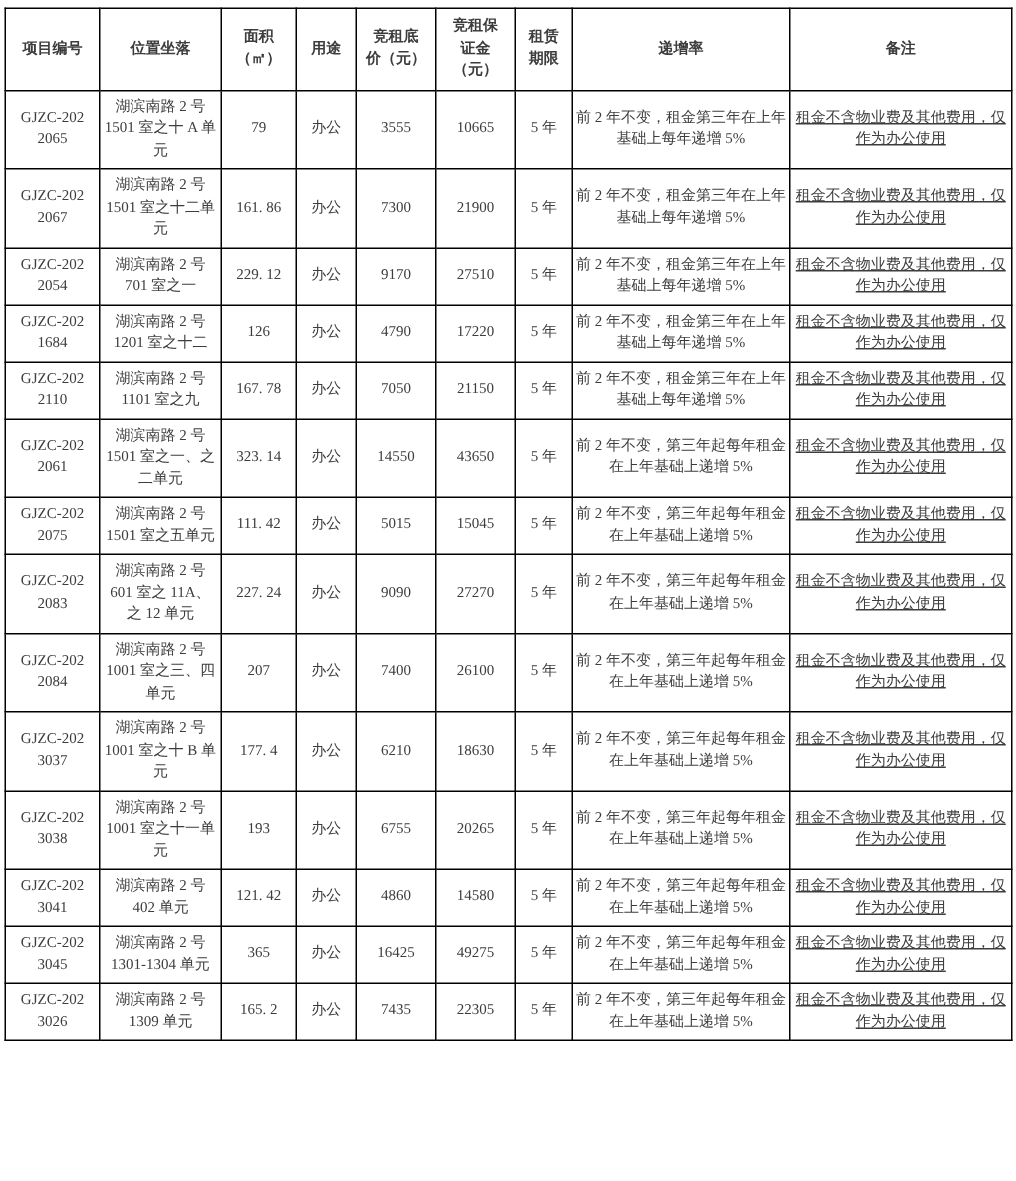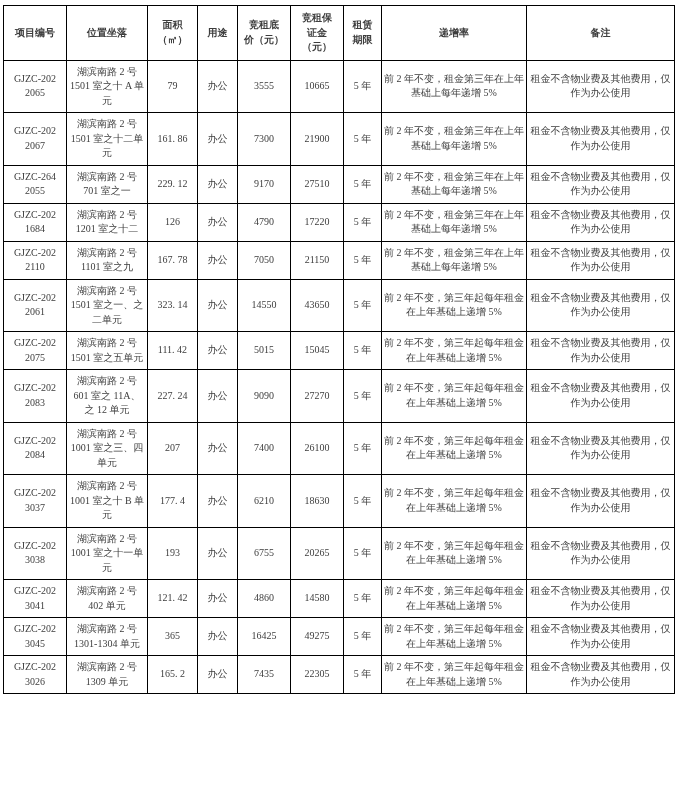--- a/index.html
+++ b/index.html
@@ -42,21 +42,21 @@
   col.col-area      { width: 50px;  }
   col.col-use       { width: 40px;  }
   col.col-base_price{ width: 53px;  }
   col.col-deposit   { width: 53px;  }
   col.col-term      { width: 38px;  }
   col.col-increment { width: 145px; }
   col.col-remark    { width: 148px; }
 
   td.cell-location  { padding-left: 4px; padding-right: 4px; }
   td.cell-increment { padding-left: 8px; padding-right: 8px; }
-  td.cell-remark    { padding-left: 8px; padding-right: 8px; }
+  td.cell-remark    { padding-left: 8px; padding-right: 8px; text-decoration: underline; }
 </style>
 </head>
 <body>
 
 <table class="rental">
   <colgroup>
     <col class="col-id">
     <col class="col-location">
     <col class="col-area">
     <col class="col-use">
@@ -101,21 +101,21 @@
         <td class="cell-location">湖滨南路 2 号 1501 室之十二单元</td>
         <td class="cell-area">161. 86</td>
         <td class="cell-use">办公</td>
         <td class="cell-base_price">7300</td>
         <td class="cell-deposit">21900</td>
         <td class="cell-term">5 年</td>
         <td class="cell-increment">前 2 年不变，租金第三年在上年基础上每年递增 5%</td>
         <td class="cell-remark">租金不含物业费及其他费用，仅作为办公使用</td>
       </tr>
       <tr>
-        <td class="cell-id">GJZC-264 2055</td>
+        <td class="cell-id">GJZC-202 2054</td>
         <td class="cell-location">湖滨南路 2 号 701 室之一</td>
         <td class="cell-area">229. 12</td>
         <td class="cell-use">办公</td>
         <td class="cell-base_price">9170</td>
         <td class="cell-deposit">27510</td>
         <td class="cell-term">5 年</td>
         <td class="cell-increment">前 2 年不变，租金第三年在上年基础上每年递增 5%</td>
         <td class="cell-remark">租金不含物业费及其他费用，仅作为办公使用</td>
       </tr>
       <tr>

